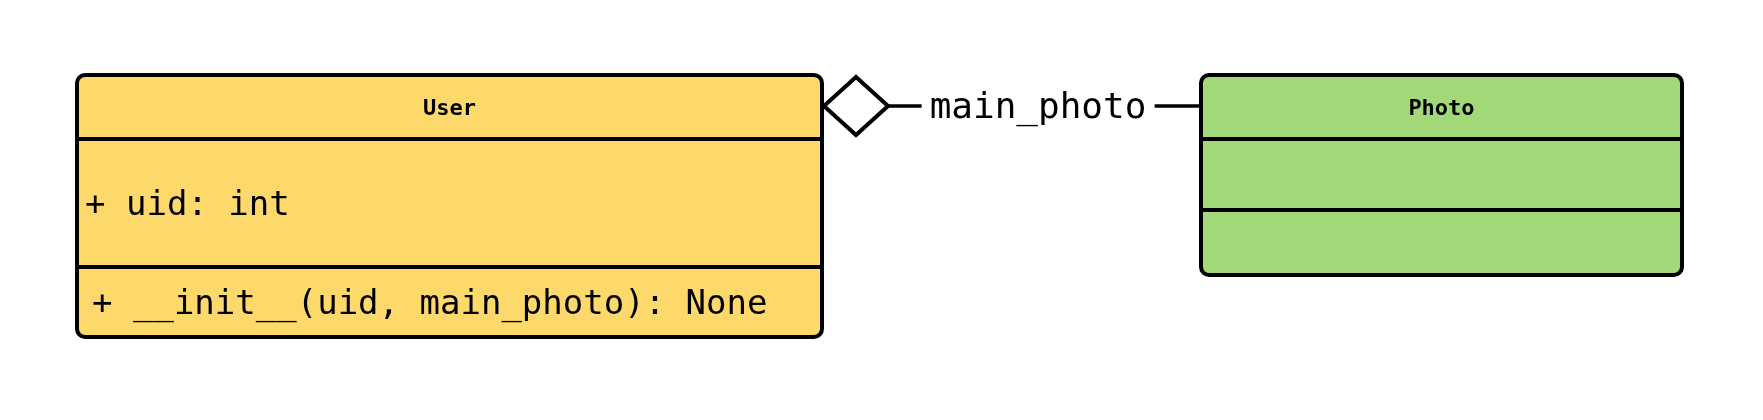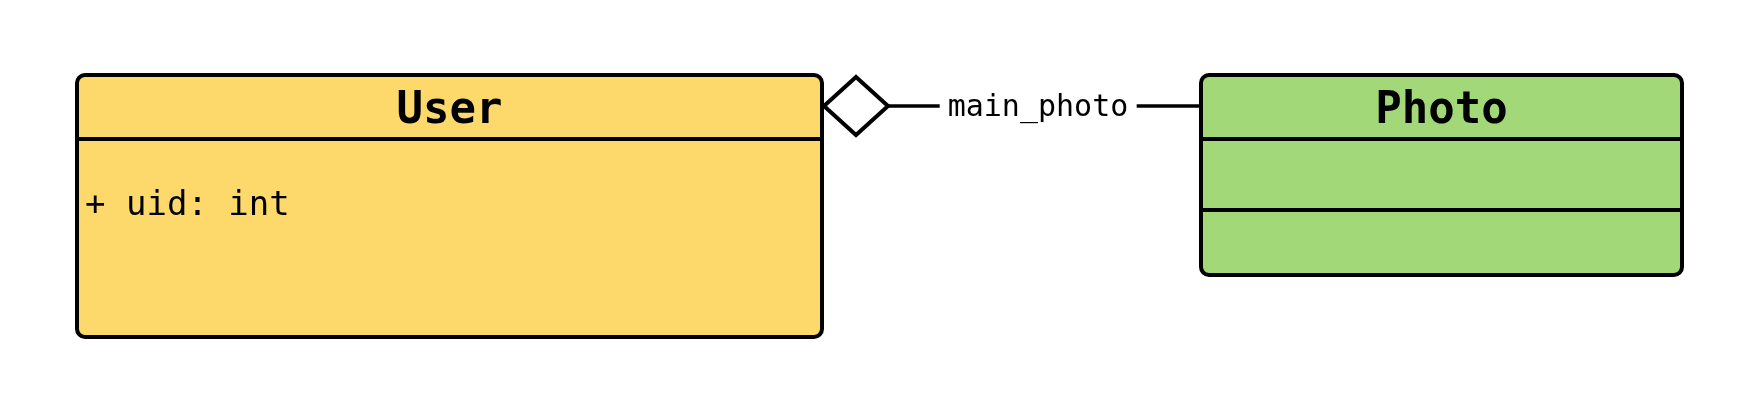--- a/index.html
+++ b/index.html
@@ -22,21 +22,21 @@
     overflow: hidden;
   }
   #class-user  { left: 75px;   top: 73px; width: 749px; height: 266px; }
   #class-photo { left: 1199px; top: 73px; width: 485px; height: 204px; }
   .uml-title {
     flex: 0 0 60px;
     display: flex;
     align-items: center;
     justify-content: center;
     font-weight: bold;
-    font-size: 44px;
+    font-size: 22px;
   }
   .uml-section {
     border-top: 4px solid #000000;
     box-sizing: border-box;
     display: flex;
     flex-direction: column;
     justify-content: center;
     padding-left: 13px;
     font-size: 34px;
     line-height: 40px;
@@ -52,38 +52,39 @@
     left: 0; top: 0;
     width: 1763px; height: 420px;
   }
   .edge-label {
     position: absolute;
     left: 1038px;
     top: 106px;
     transform: translate(-50%, -50%);
     background: #ffffff;
     padding: 0 8px;
-    font-size: 30px;
+    font-size: 36px;
     line-height: 40px;
     white-space: pre;
   }
 </style>
 </head>
 <body>
 
 <div class="canvas">
 
   <svg class="connector-svg" width="1763" height="420" viewBox="0 0 1763 420" xmlns="http://www.w3.org/2000/svg">
     <line x1="886" y1="106" x2="1201" y2="106" stroke="#000000" stroke-width="3.5"></line>
     <polygon points="824,106 856,77 888,106 856,135" fill="#ffffff" stroke="#000000" stroke-width="4" stroke-linejoin="miter"></polygon>
   </svg>
 
   <div class="uml-class" id="class-user" style="background: rgb(252, 217, 106);">
     <div class="uml-title">User</div>
     <div class="uml-section attrs"><div class="uml-row"><span>+ uid: int</span></div></div>
+    <div class="uml-section methods"><div class="uml-row"><span>+ __init__(uid, main_photo): None</span></div></div>
   </div>
 
   <div class="uml-class" id="class-photo" style="background: rgb(162, 216, 120);">
     <div class="uml-title">Photo</div>
     <div class="uml-section attrs"></div>
     <div class="uml-section methods"></div>
   </div>
 
   <div class="edge-label">main_photo</div>
 

